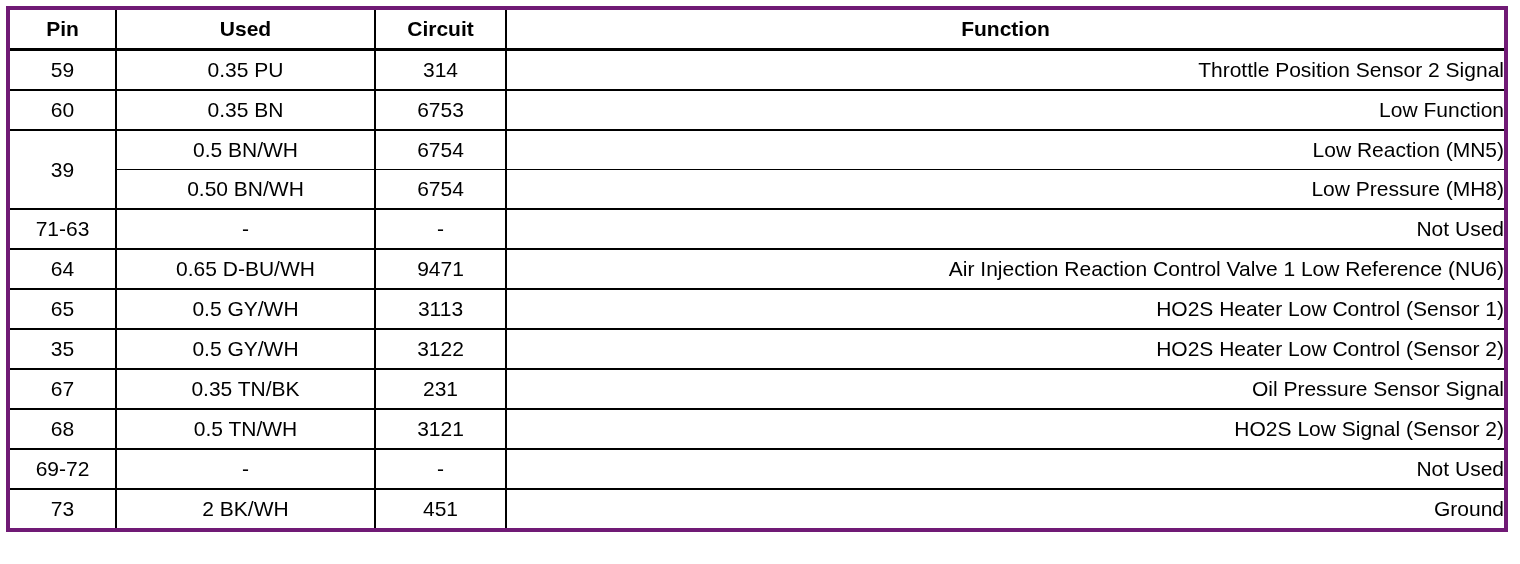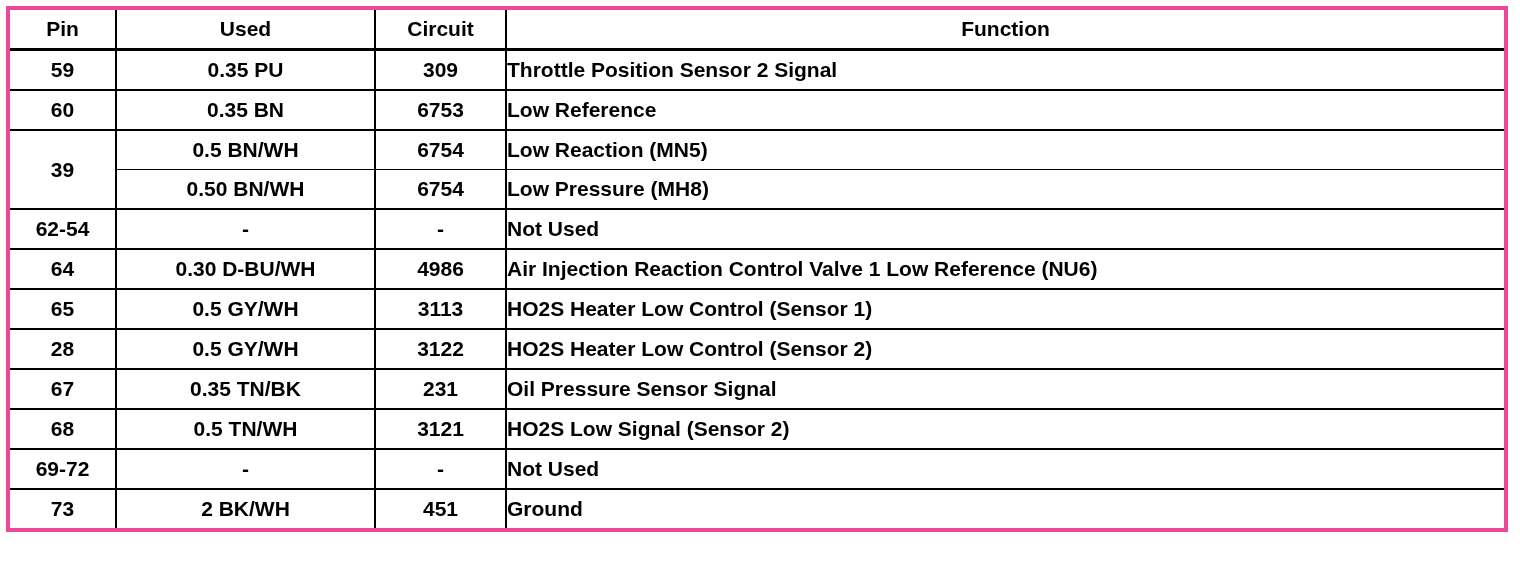--- a/index.html
+++ b/index.html
@@ -24,30 +24,30 @@
 
   
   .pinout-table {
     position: absolute;
     left: 6px;
     top: 6px;
     width: 1498px;
     border-collapse: collapse;
     table-layout: fixed;
     background: #ffffff;
-    border: 4px solid #ec4899;
+    border: 4px solid #701a75;
   }
 
   .pinout-table td,
   .pinout-table th {
     border: 2px solid #000000;
     padding: 0;
     height: 38px;
     font-size: 21px;
-    font-weight: bold;
+    font-weight: normal;
     line-height: 1.1;
     vertical-align: middle;
     background: #ffffff;
     white-space: nowrap;
     overflow: hidden;
   }
 
   
   .pinout-table thead th {
     font-weight: bold;
@@ -61,21 +61,21 @@
   col.col-circuit  { width: 131px; }
   col.col-function { width: 1000px; }
 
   .cell-pin,
   .cell-wire,
   .cell-circuit {
     text-align: center;
   }
 
   .cell-function {
-    text-align: left;
+    text-align: right;
     padding-left: 7px;
   }
 
   
   .subrow-top td.cell-wire,
   .subrow-top td.cell-circuit,
   .subrow-top td.cell-function {
     border-bottom-width: 1px;
   }
   .subrow-bottom td.cell-wire,
@@ -100,60 +100,60 @@
         <th>Pin</th>
         <th>Used</th>
         <th>Circuit</th>
         <th>Function</th>
       </tr>
     </thead>
     <tbody id="table-body">
         <tr>
           <td class="cell-pin">59</td>
           <td class="cell-wire">0.35 PU</td>
-          <td class="cell-circuit">309</td>
+          <td class="cell-circuit">314</td>
           <td class="cell-function">Throttle Position Sensor 2 Signal</td>
         </tr>
         <tr>
           <td class="cell-pin">60</td>
           <td class="cell-wire">0.35 BN</td>
           <td class="cell-circuit">6753</td>
-          <td class="cell-function">Low Reference</td>
+          <td class="cell-function">Low Function</td>
         </tr>
         <tr class="subrow-top">
           <td class="cell-pin" rowspan="2">39</td>
           <td class="cell-wire">0.5 BN/WH</td>
           <td class="cell-circuit">6754</td>
           <td class="cell-function">Low Reaction (MN5)</td>
         </tr>
         <tr class="subrow-bottom">
           <td class="cell-wire">0.50 BN/WH</td>
           <td class="cell-circuit">6754</td>
           <td class="cell-function">Low Pressure (MH8)</td>
         </tr>
         <tr>
-          <td class="cell-pin">62-54</td>
+          <td class="cell-pin">71-63</td>
           <td class="cell-wire">-</td>
           <td class="cell-circuit">-</td>
           <td class="cell-function">Not Used</td>
         </tr>
         <tr>
           <td class="cell-pin">64</td>
-          <td class="cell-wire">0.30 D-BU/WH</td>
-          <td class="cell-circuit">4986</td>
+          <td class="cell-wire">0.65 D-BU/WH</td>
+          <td class="cell-circuit">9471</td>
           <td class="cell-function">Air Injection Reaction Control Valve 1 Low Reference (NU6)</td>
         </tr>
         <tr>
           <td class="cell-pin">65</td>
           <td class="cell-wire">0.5 GY/WH</td>
           <td class="cell-circuit">3113</td>
           <td class="cell-function">HO2S Heater Low Control (Sensor 1)</td>
         </tr>
         <tr>
-          <td class="cell-pin">28</td>
+          <td class="cell-pin">35</td>
           <td class="cell-wire">0.5 GY/WH</td>
           <td class="cell-circuit">3122</td>
           <td class="cell-function">HO2S Heater Low Control (Sensor 2)</td>
         </tr>
         <tr>
           <td class="cell-pin">67</td>
           <td class="cell-wire">0.35 TN/BK</td>
           <td class="cell-circuit">231</td>
           <td class="cell-function">Oil Pressure Sensor Signal</td>
         </tr>

